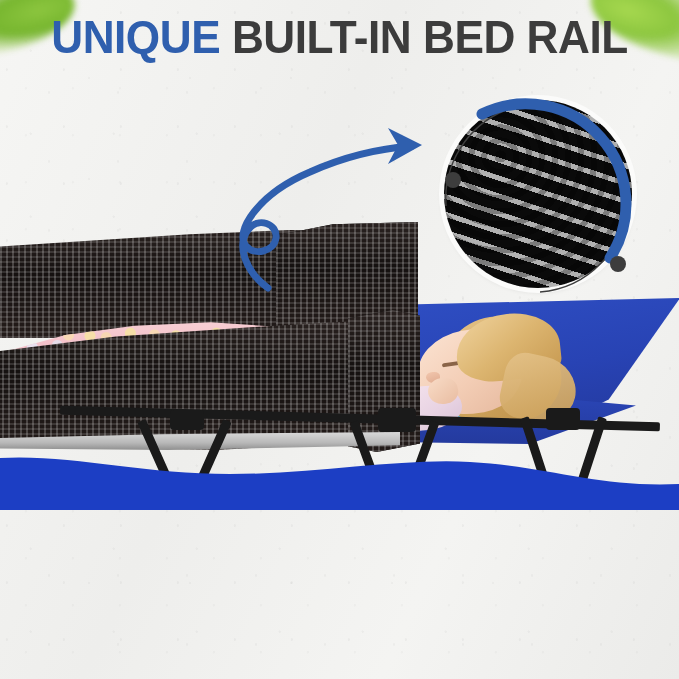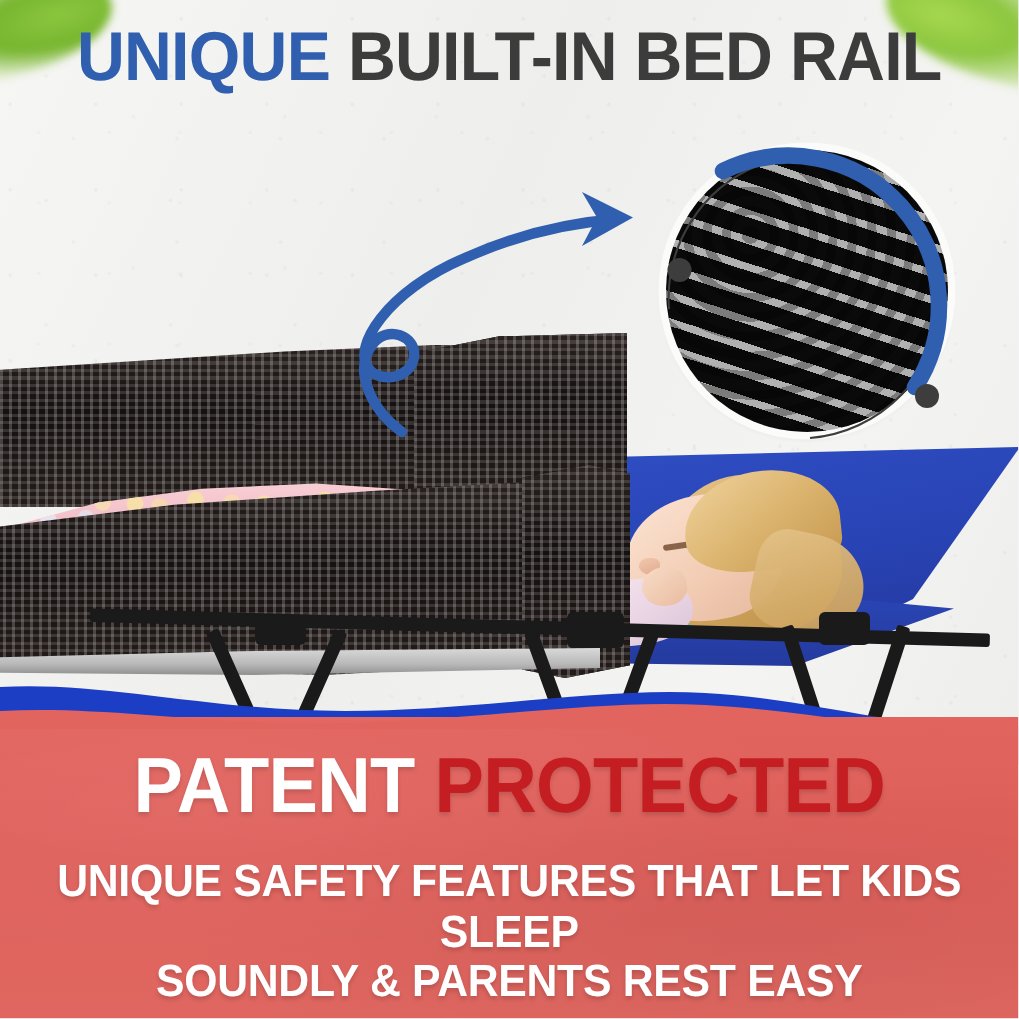--- a/index.html
+++ b/index.html
@@ -324,32 +324,14 @@
     </svg>
   </div>
 
   <div class="divider">
     <svg viewBox="0 0 679 70" preserveAspectRatio="none">
       <path d="M0 18 C 70 14, 140 34, 230 34 C 320 34, 400 18, 470 22
                C 545 26, 600 48, 679 44 L679 70 L0 70 Z" fill="#1c3ec4"></path>
     </svg>
   </div>
 
-  <div class="banner">
-    <div class="banner-wave">
-      <svg viewBox="0 0 679 34" preserveAspectRatio="none">
-        <path d="M0 22 C 70 18, 140 32, 230 30 C 320 28, 400 14, 470 18
-                 C 545 22, 600 38, 679 34 L679 34 L0 34 Z" fill="#e2645f"></path>
-      </svg>
-    </div>
-
-    <div class="banner-title">
-      <span class="bt-white">PATENT</span>
-      <span class="bt-dark">PROTECTED</span>
-    </div>
-
-    <div class="banner-sub">
-      <div>UNIQUE SAFETY FEATURES THAT LET KIDS SLEEP</div>
-      <div>SOUNDLY &amp; PARENTS REST EASY</div>
-    </div>
-  </div>
 
 </div>
 
 </body></html>

